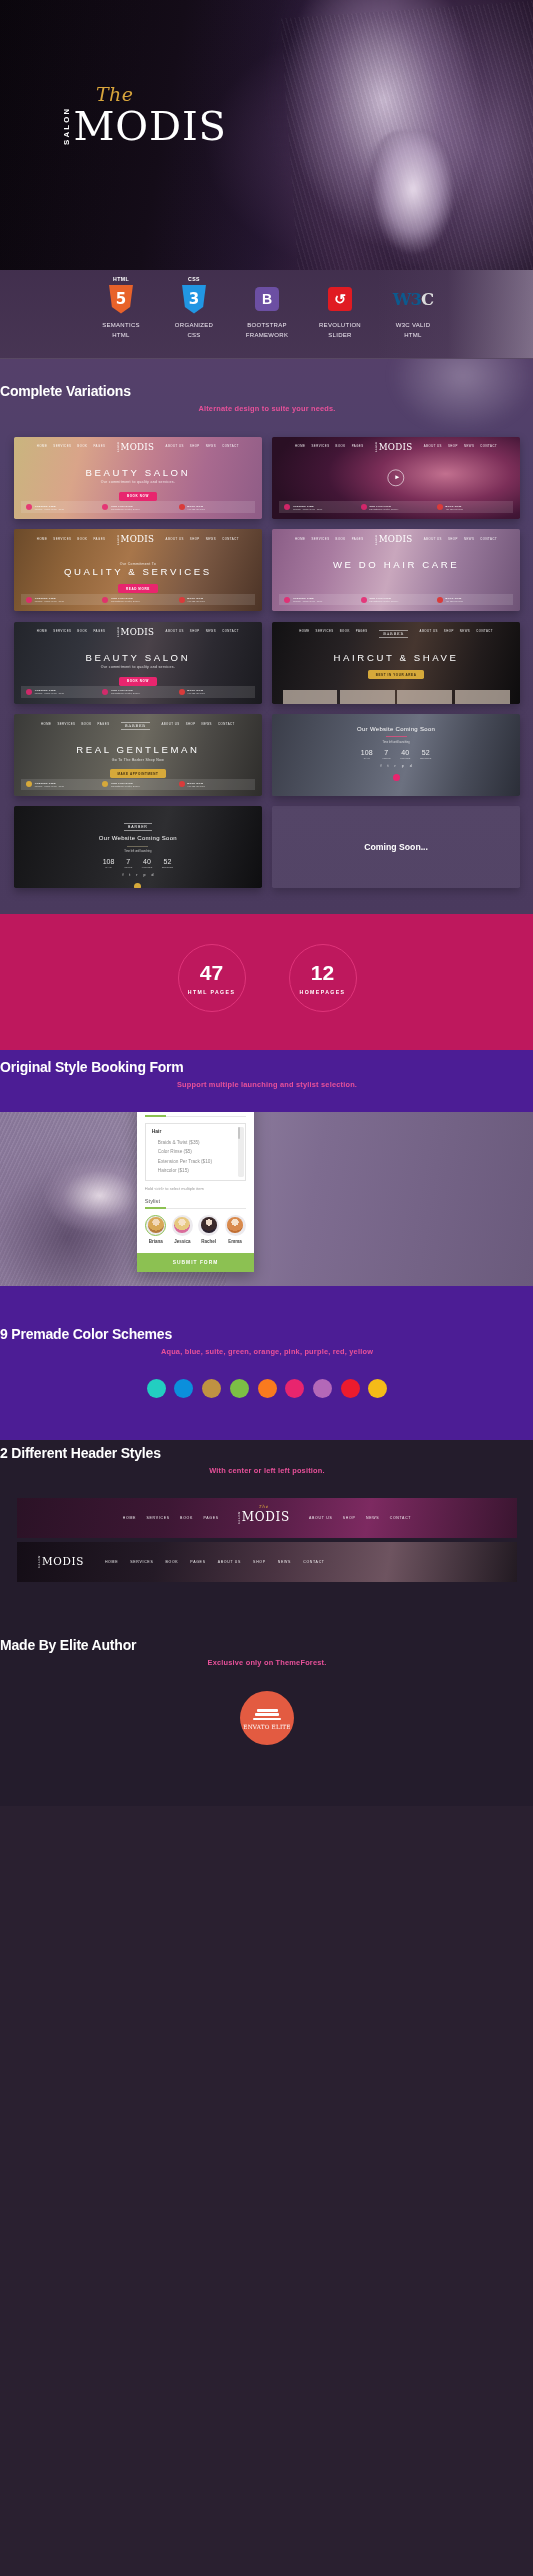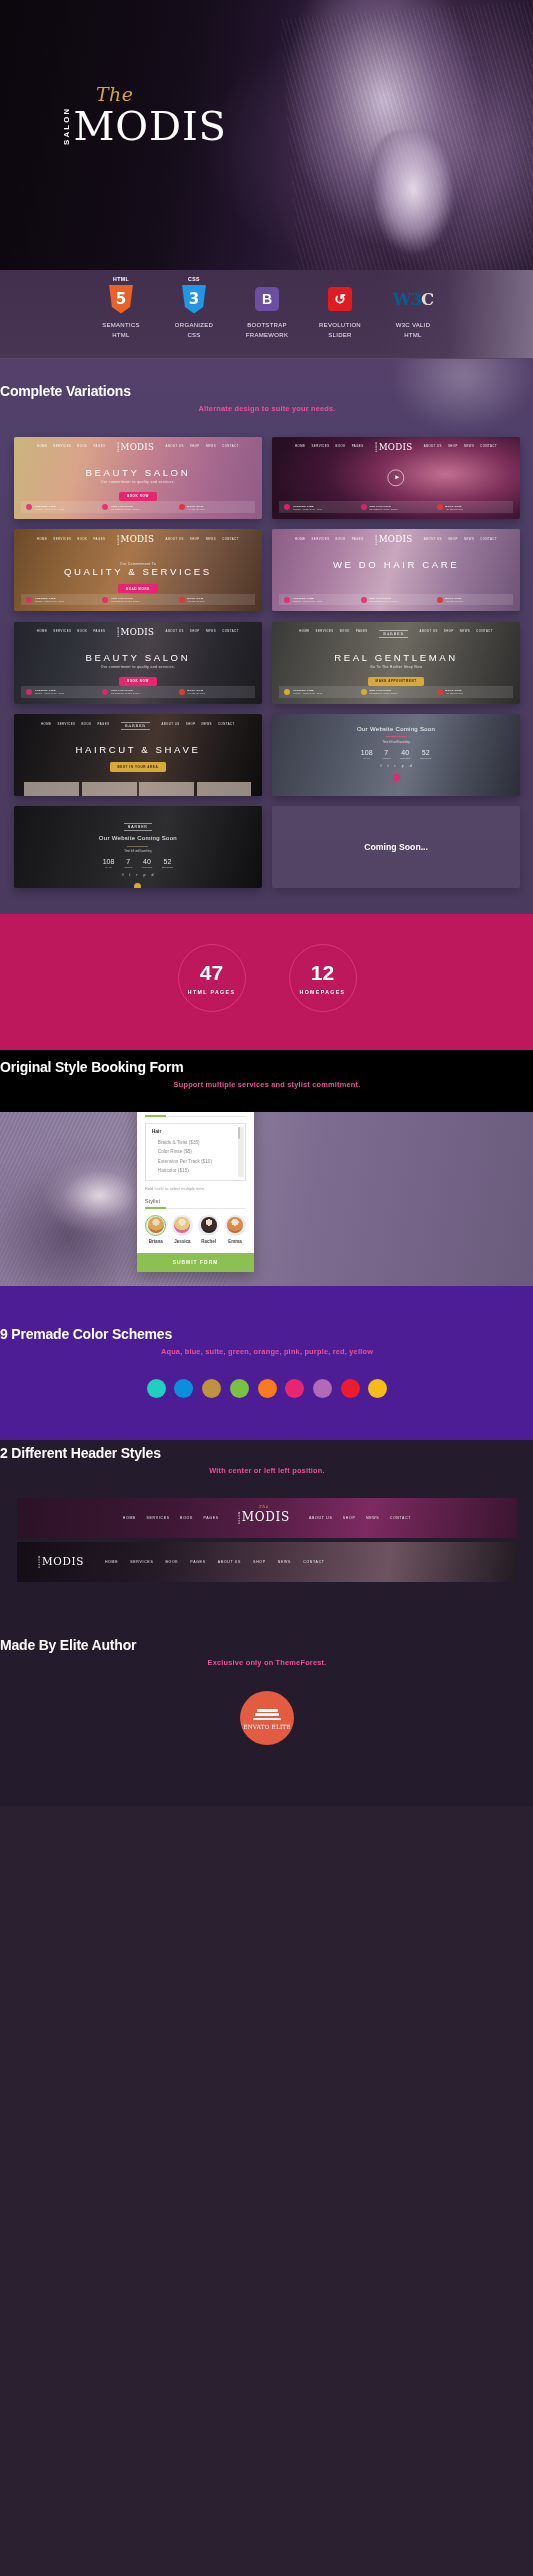--- a/index.html
+++ b/index.html
@@ -198,21 +198,21 @@
     padding: 30px 0 38px 0;
   }
   .stat-circle {
     width: 68px; height: 68px; border-radius: 50%; border: 0.9px solid #e0347a;
     display:flex; flex-direction:column; align-items:center; justify-content:center;
   }
   .stat-num { font-size: 21px; font-weight: 700; color:#fff; line-height:1; }
   .stat-lbl { font-size: 5.2px; font-weight:700; letter-spacing: 1.4px; color:#fff; margin-top:6px; }
 
   
-  .booking { background:#000000; padding: 8.7px 0 0 0; }
+  .booking { background:#4c1d95; padding: 8.7px 0 0 0; }
   .booking-visual {
     position: relative; margin-top: 22.6px; height: 174px;
     background: linear-gradient(100deg, #8d7b9e 0%, #9585a4 30%, #7e6c90 58%, #6a5a7c 100%);
     overflow: hidden;
   }
   .bv-model {
     position:absolute; left: 0; top: 0; width: 226px; height: 174px;
     background:
       radial-gradient(ellipse 34% 30% at 44% 48%, rgba(245,235,242,.82) 0%, rgba(170,150,180,.42) 48%, transparent 74%),
       radial-gradient(ellipse 58% 72% at 30% 72%, rgba(70,52,82,.62) 0%, rgba(120,100,132,.25) 56%, transparent 82%),
@@ -548,20 +548,44 @@
           <div class="cell">
               <i class="dot red"></i>
               <span class="txt">
                 <b>BOOK NOW</b>
                 <span>+00 123 456 7890</span>
               </span>
             </div>
         </div>
       </div>
 
+      <div class="thumb" style="background:linear-gradient(105deg,#121113 0%,#272224 30%,#46362f 55%,#221c1c 80%,#0d0c0d 100%);">
+        <div class="tnav">
+          <span>HOME</span>
+            <span>SERVICES</span>
+            <span>BOOK</span>
+            <span>PAGES</span>
+          <span class="tlogo"><span class="barber-logo">BARBER</span></span>
+          <span>ABOUT US</span>
+            <span>SHOP</span>
+            <span>NEWS</span>
+            <span>CONTACT</span>
+        </div>
+        <div class="tcenter">
+          <div class="t-hl">HAIRCUT &amp; SHAVE</div>
+          <div class="t-btn gold">BEST IN YOUR AREA</div>
+        </div>
+        <div class="thumb-stripfoot">
+            <i></i>
+            <i></i>
+            <i></i>
+            <i></i>
+          </div>
+      </div>
+
       <div class="thumb" style="background:linear-gradient(105deg,#3a3a38 0%,#55544e 26%,#6d6a60 50%,#4c4a46 74%,#2e2d2b 100%);">
         <div class="tnav">
           <span>HOME</span>
             <span>SERVICES</span>
             <span>BOOK</span>
             <span>PAGES</span>
           <span class="tlogo"><span class="barber-logo">BARBER</span></span>
           <span>ABOUT US</span>
             <span>SHOP</span>
             <span>NEWS</span>
@@ -590,44 +614,20 @@
           <div class="cell">
               <i class="dot red"></i>
               <span class="txt">
                 <b>BOOK NOW</b>
                 <span>+00 123 456 7890</span>
               </span>
             </div>
         </div>
       </div>
 
-      <div class="thumb" style="background:linear-gradient(105deg,#121113 0%,#272224 30%,#46362f 55%,#221c1c 80%,#0d0c0d 100%);">
-        <div class="tnav">
-          <span>HOME</span>
-            <span>SERVICES</span>
-            <span>BOOK</span>
-            <span>PAGES</span>
-          <span class="tlogo"><span class="barber-logo">BARBER</span></span>
-          <span>ABOUT US</span>
-            <span>SHOP</span>
-            <span>NEWS</span>
-            <span>CONTACT</span>
-        </div>
-        <div class="tcenter">
-          <div class="t-hl">HAIRCUT &amp; SHAVE</div>
-          <div class="t-btn gold">BEST IN YOUR AREA</div>
-        </div>
-        <div class="thumb-stripfoot">
-            <i></i>
-            <i></i>
-            <i></i>
-            <i></i>
-          </div>
-      </div>
-
       <div class="thumb" style="background:linear-gradient(105deg,#3a3d49 0%,#555a68 32%,#6c7180 55%,#474b58 78%,#2b2e38 100%);">
         <div class="cs-wrap">
           <div class="cs-title">Our Website Coming Soon</div>
           <div class="cs-rule"></div>
           <div class="cs-note">Time left until launching</div>
           <div class="cs-count">
             <div>
                 <b>108</b>
                 <span>DAYS</span>
               </div>
@@ -701,21 +701,21 @@
       <div class="stat-lbl">HTML PAGES</div>
     </div>
     <div class="stat-circle">
       <div class="stat-num">12</div>
       <div class="stat-lbl">HOMEPAGES</div>
     </div>
   </div>
 
   <div class="booking">
     <div class="sec-title">Original Style Booking Form</div>
-    <div class="sec-sub">Support multiple services and stylist commitment.</div>
+    <div class="sec-sub">Support multiple launching and stylist selection.</div>
 
     <div class="booking-visual">
       <div class="bv-model"></div>
 
       <div class="form-card">
         <div class="f-label">Services</div>
         <div class="f-underline full"></div>
         <div class="f-list">
           <b>Hair</b>
           <span>Braids &amp; Twist ($35)</span>

